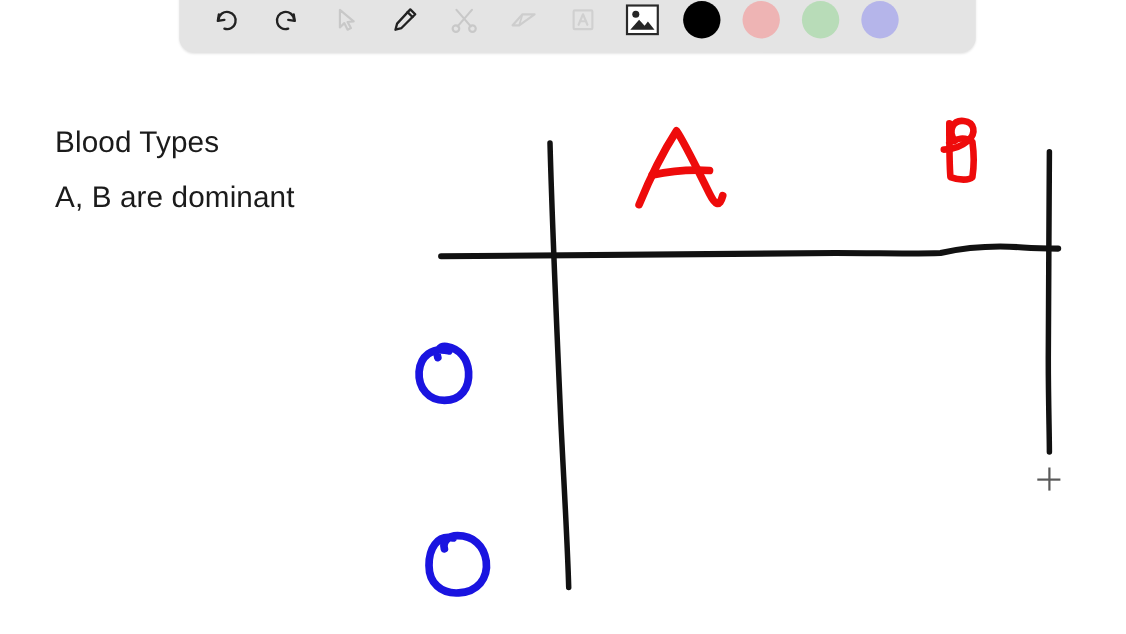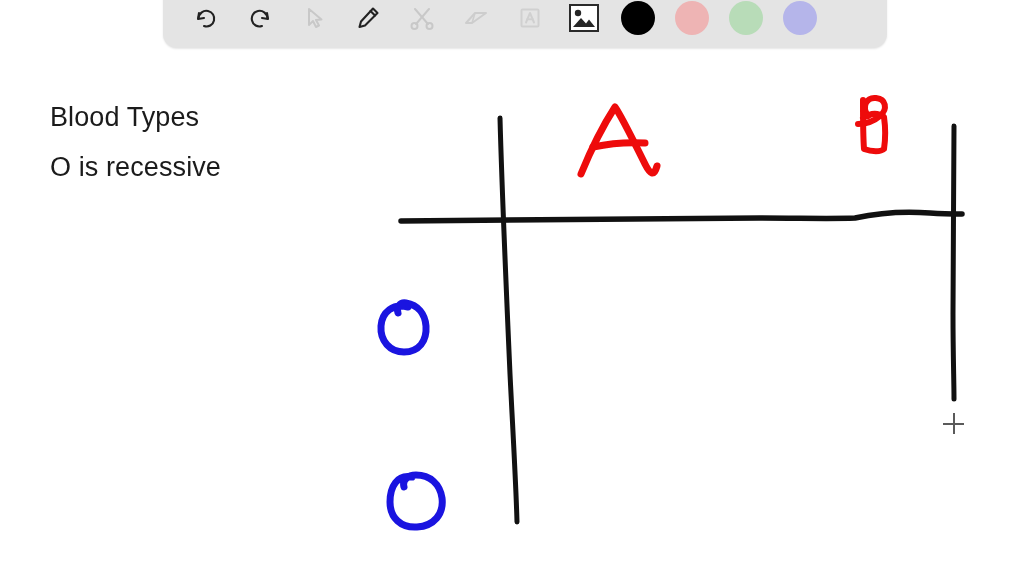--- a/index.html
+++ b/index.html
@@ -11,21 +11,21 @@
     width: 1024px;
     height: 576px;
     position: relative;
     overflow: hidden;
     font-family: "Liberation Sans", sans-serif;
   }
 
   
   #canvas {
     position: absolute;
-    left: 0; top: 4px;
+    left: 0; top: 16px;
     width: 1024px; height: 460px;
     background: #ffffff;
   }
   #drawing-layer {
     position: absolute;
     left: 0; top: 0;
     width: 1024px; height: 576px;
     pointer-events: none;
   }
 
@@ -156,21 +156,21 @@
 
     <g>
       <path d="M412,473 C397,470 390,483 390,498 C390,514 401,524 417,523
                C434,522 444,510 442,494 C440,480 430,471 416,471
                C408,471 402,476 404,483" stroke="#1a14e0" stroke-width="7" fill="none" stroke-linecap="round" stroke-linejoin="round"></path>
     </g>
   </svg>
 
   <div id="notes">
     <div class="note-line">Blood Types</div>
-    <div class="note-line">O is recessive</div>
+    <div class="note-line">A, B are dominant</div>
     <div class="note-line blank"></div>
   </div>
 
   <div id="crosshair-cursor"></div>
 </div>
 
 <div id="toolbar">
 
   <button class="tool-btn" title="Undo">
     <span>

